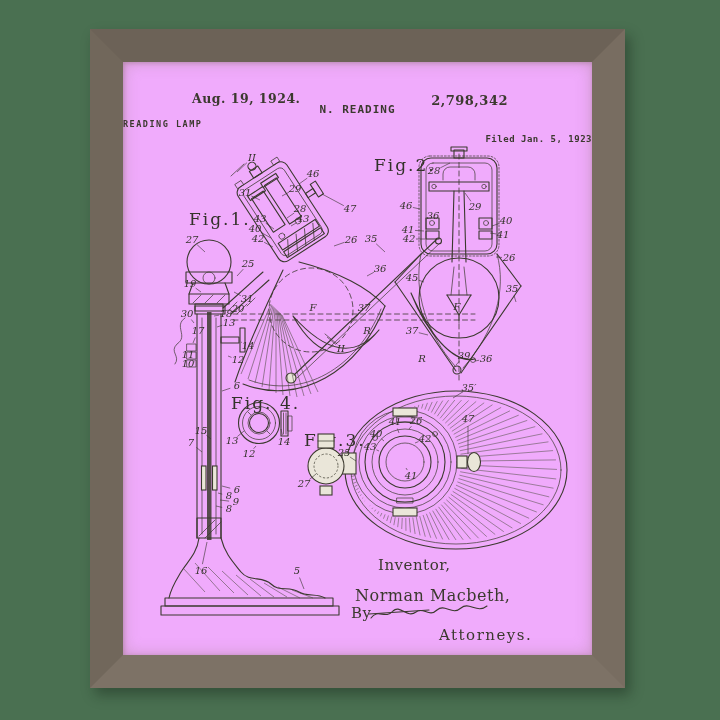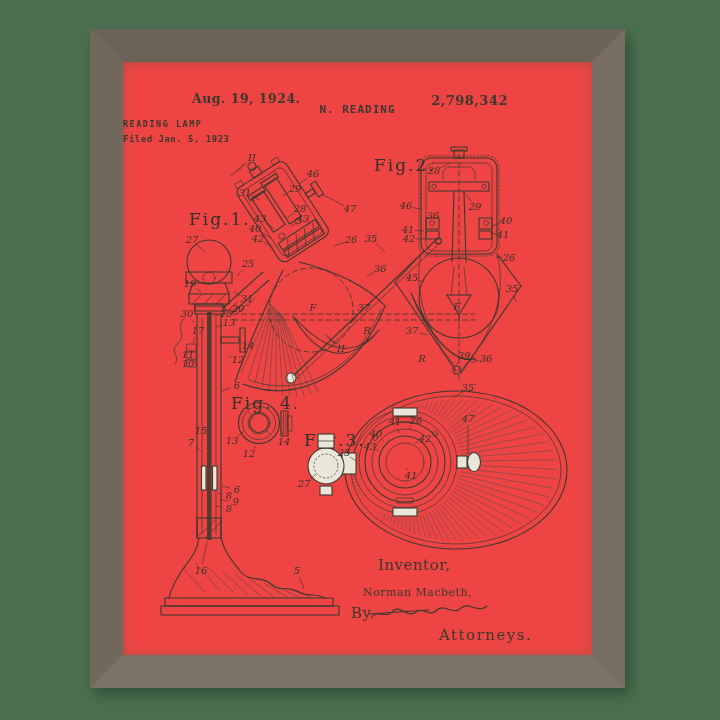--- a/index.html
+++ b/index.html
@@ -9,34 +9,34 @@
     font-family:"DejaVu Serif",serif;
   }
   .frame{
     position:absolute;left:90px;top:29px;width:535px;height:659px;
     box-sizing:border-box;border-style:solid;border-width:33px;
     border-color:#6c6257 #786d61 #7d7266 #71675b;
     background:#eae6d9;
     box-shadow:5px 7px 12px rgba(15,30,18,.38);
   }
   .paper{
-    position:relative;width:469px;height:593px;background:#ef4444;
+    position:relative;width:469px;height:593px;background:#f0abfc;
     box-shadow:inset 0 0 16px rgba(120,105,80,.30), inset 1px 1px 4px rgba(90,75,55,.28);
   }
   .t{position:absolute;color:#3b392e;white-space:nowrap}
   .date{left:69px;top:29px;font:bold 12.5px "DejaVu Serif",serif;letter-spacing:.5px}
   .num{right:84px;top:31px;font:bold 13px "DejaVu Serif",serif;letter-spacing:.5px}
   .name{left:0;width:100%;text-align:center;top:41px;font:bold 11px "DejaVu Sans Mono",monospace;letter-spacing:1px}
   .title{left:0;width:100%;text-align:left;top:57px;font:bold 8.5px "DejaVu Sans Mono",monospace;letter-spacing:1.5px}
-  .filed{left:0;width:100%;text-align:left;top:72px;font:bold 9px "DejaVu Sans Mono",monospace;letter-spacing:.5px}
+  .filed{left:0;width:100%;text-align:right;top:72px;font:bold 9px "DejaVu Sans Mono",monospace;letter-spacing:.5px}
   .figl{position:absolute;font:17px "DejaVu Serif",serif;letter-spacing:2px;color:#33322a}
   .f1{left:66px;top:147px}.f2{left:251px;top:93px}.f3{left:181px;top:368px}.f4{left:108px;top:331px}
   .ftr{position:absolute;font:15px "DejaVu Serif",serif;color:#3b392e;letter-spacing:.5px}
   .inv{left:255px;top:494px}
-  .nm{left:240px;top:524px;font-size:11px}
+  .nm{left:232px;top:524px;font-size:16px}
   .by{left:228px;top:542px}
   .att{left:316px;top:564px;letter-spacing:1.5px}
   svg.drawing{position:absolute;left:0;top:0}
   .s{fill:none;stroke:#3b392e;stroke-width:1.1;stroke-linecap:round;stroke-linejoin:round}
   .thin{stroke-width:.7}
   .vthin{stroke-width:.55}
   .fillInk{fill:#3b392e;stroke:none}
   .fillPaper{fill:#eae6d9;stroke:#3b392e;stroke-width:1.1}
   .dash{stroke-dasharray:5 3.5;stroke-width:.8}
   .stipple{stroke-dasharray:1.5 2.5;stroke-width:.7}

